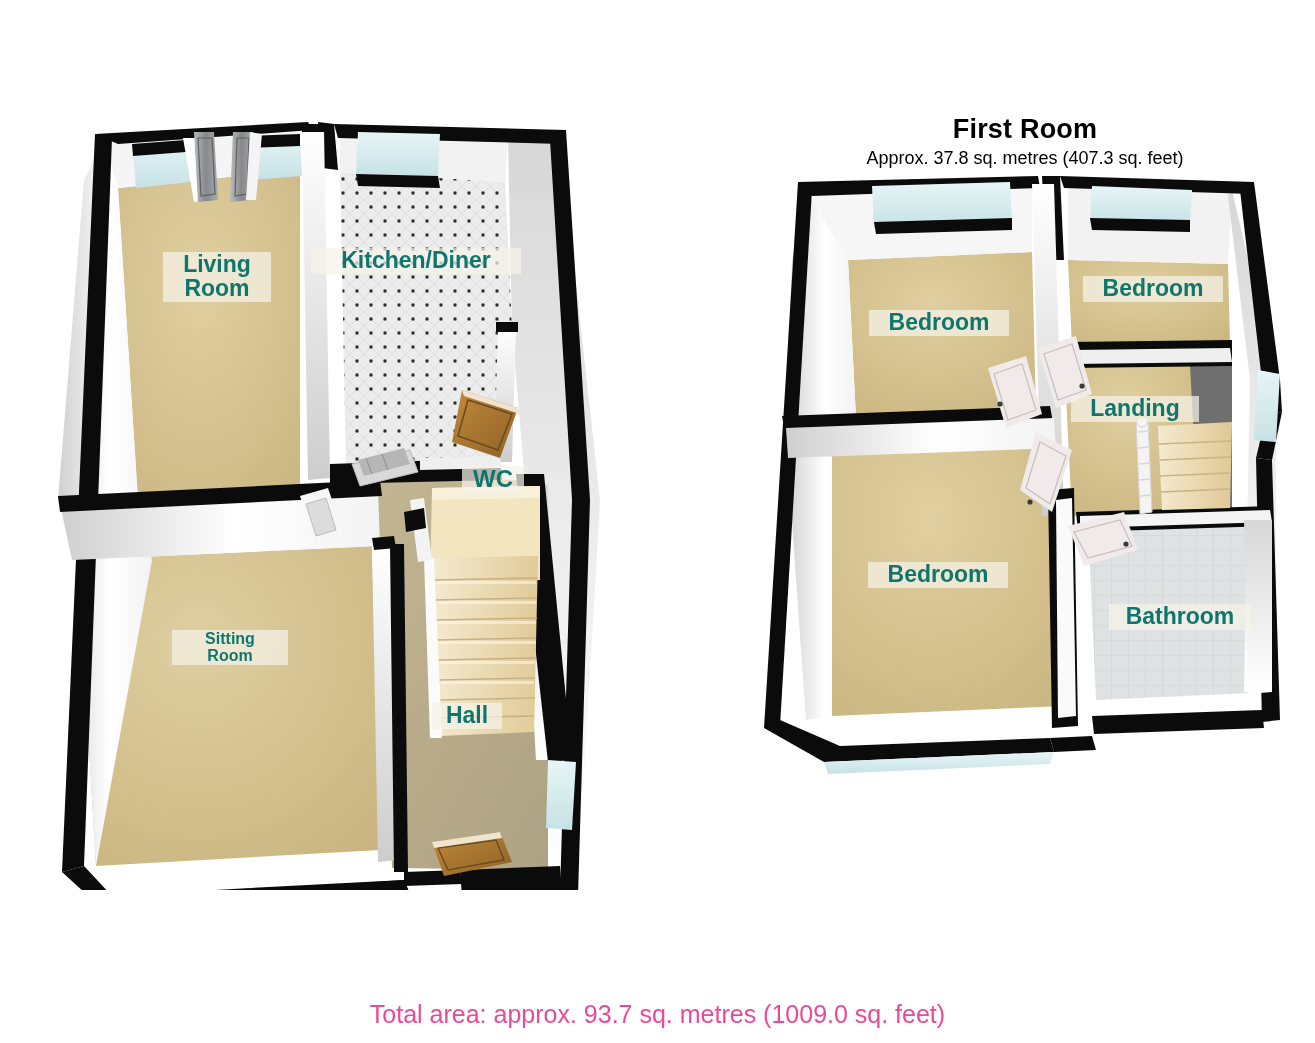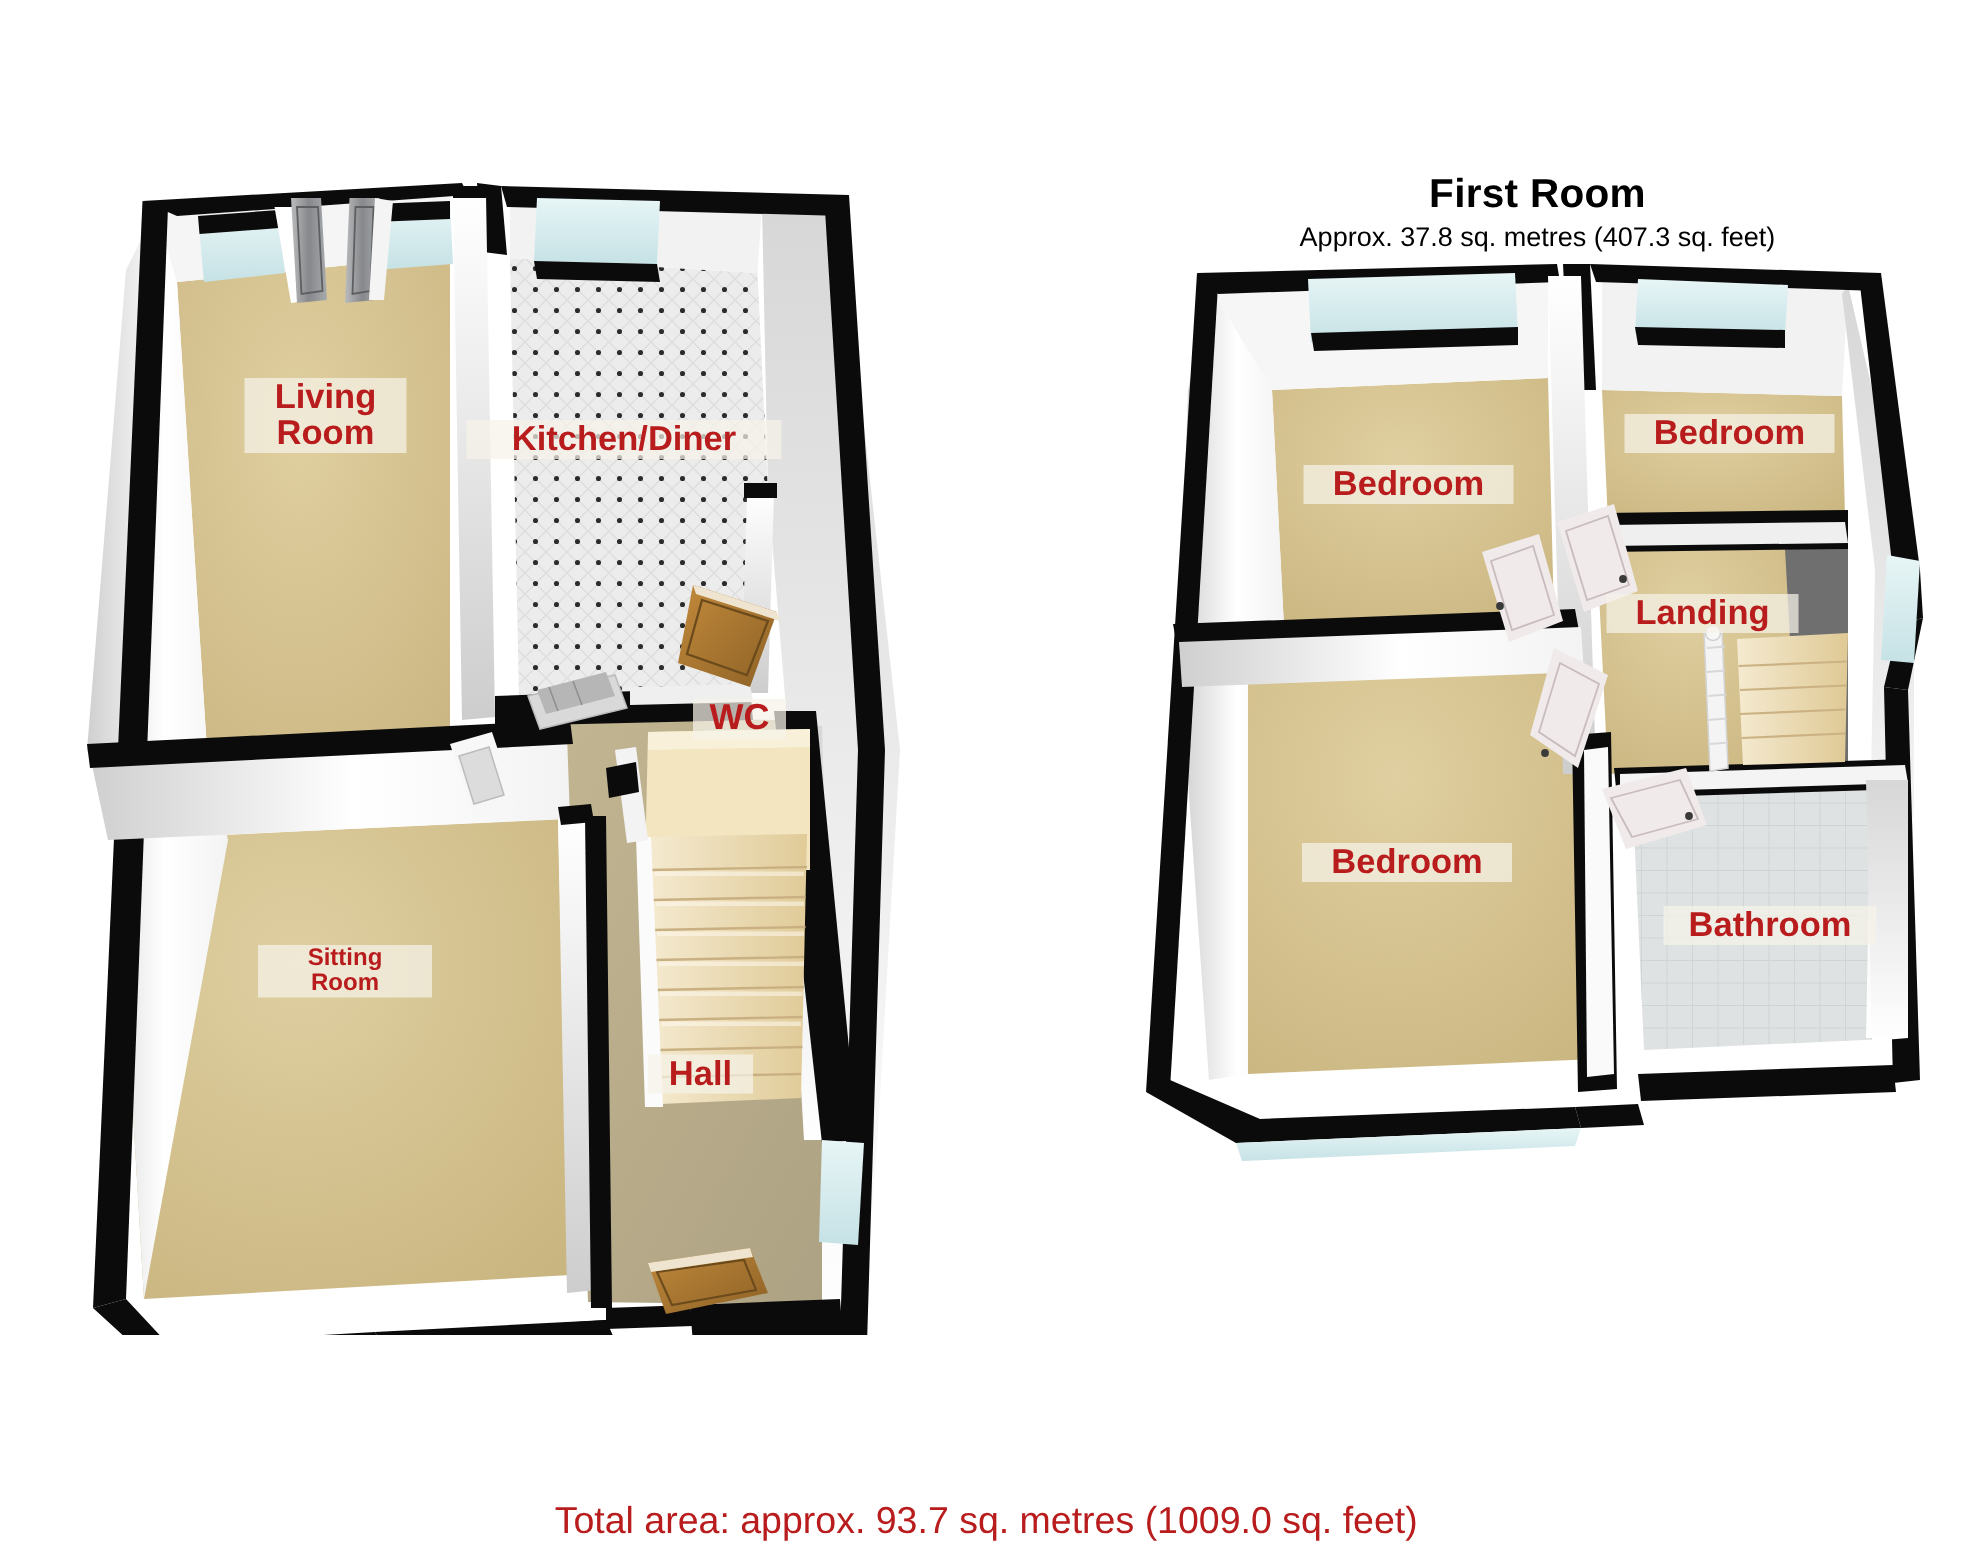--- a/index.html
+++ b/index.html
@@ -44,29 +44,29 @@
   }
   #ground-title { left: 110px; top: 0px; width: 480px; }
   #first-title  { left: 805px; top: 114px; width: 440px; }
 
   #total-area {
     position: absolute;
     left: 0; top: 1000px;
     width: 1315px;
     text-align: center;
     font-size: 25px;
-    color: #b91c1c;
+    color: #ec4899;
     white-space: nowrap;
   }
 
   
   .room-label {
     position: absolute;
     font-weight: bold;
-    color: #b91c1c;
+    color: #0f766e;
     text-align: center;
     line-height: 1.04;
     background: rgba(245,242,233,0.72);
     padding: 1px 4px;
     white-space: pre-line;
     pointer-events: none;
   }
 
   svg { display: block; }
   .no-sel { user-select: none; }
@@ -275,21 +275,21 @@
       <polygon points="432,782 500,772 502,778 434,788" fill="#efe4cf"></polygon>
     </g>
 
     <g>
       <polygon points="548,700 576,702 572,770 546,768" fill="url(#glassG)"></polygon>
     </g>
   </svg>
 
   <div class="room-label" style="left:163px; top:252px; width:100px; font-size:23px;">Living
 Room</div>
-  <div class="room-label" style="left:311px; top:248px; width:202px; font-size:23px;margin-top:32px;">Kitchen/Diner</div>
+  <div class="room-label" style="left:311px; top:248px; width:202px; font-size:23px;">Kitchen/Diner</div>
   <div class="room-label" style="left:462px; top:466px; width:54px; font-size:24px;">WC</div>
   <div class="room-label" style="left:172px; top:630px; width:108px; font-size:16px;">Sitting
 Room</div>
   <div class="room-label" style="left:432px; top:703px; width:62px; font-size:23px;">Hall</div>
 
   <svg id="first-svg" class="no-sel" width="595" height="620" viewBox="0 0 595 620" style="position:absolute;left:720px;top:160px;">
     <defs>
       <linearGradient id="fwallL" x1="0" y1="0" x2="1" y2="0">
         <stop offset="0" stop-color="#cfcfcf"></stop>
           <stop offset="0.55" stop-color="#ffffff"></stop>

